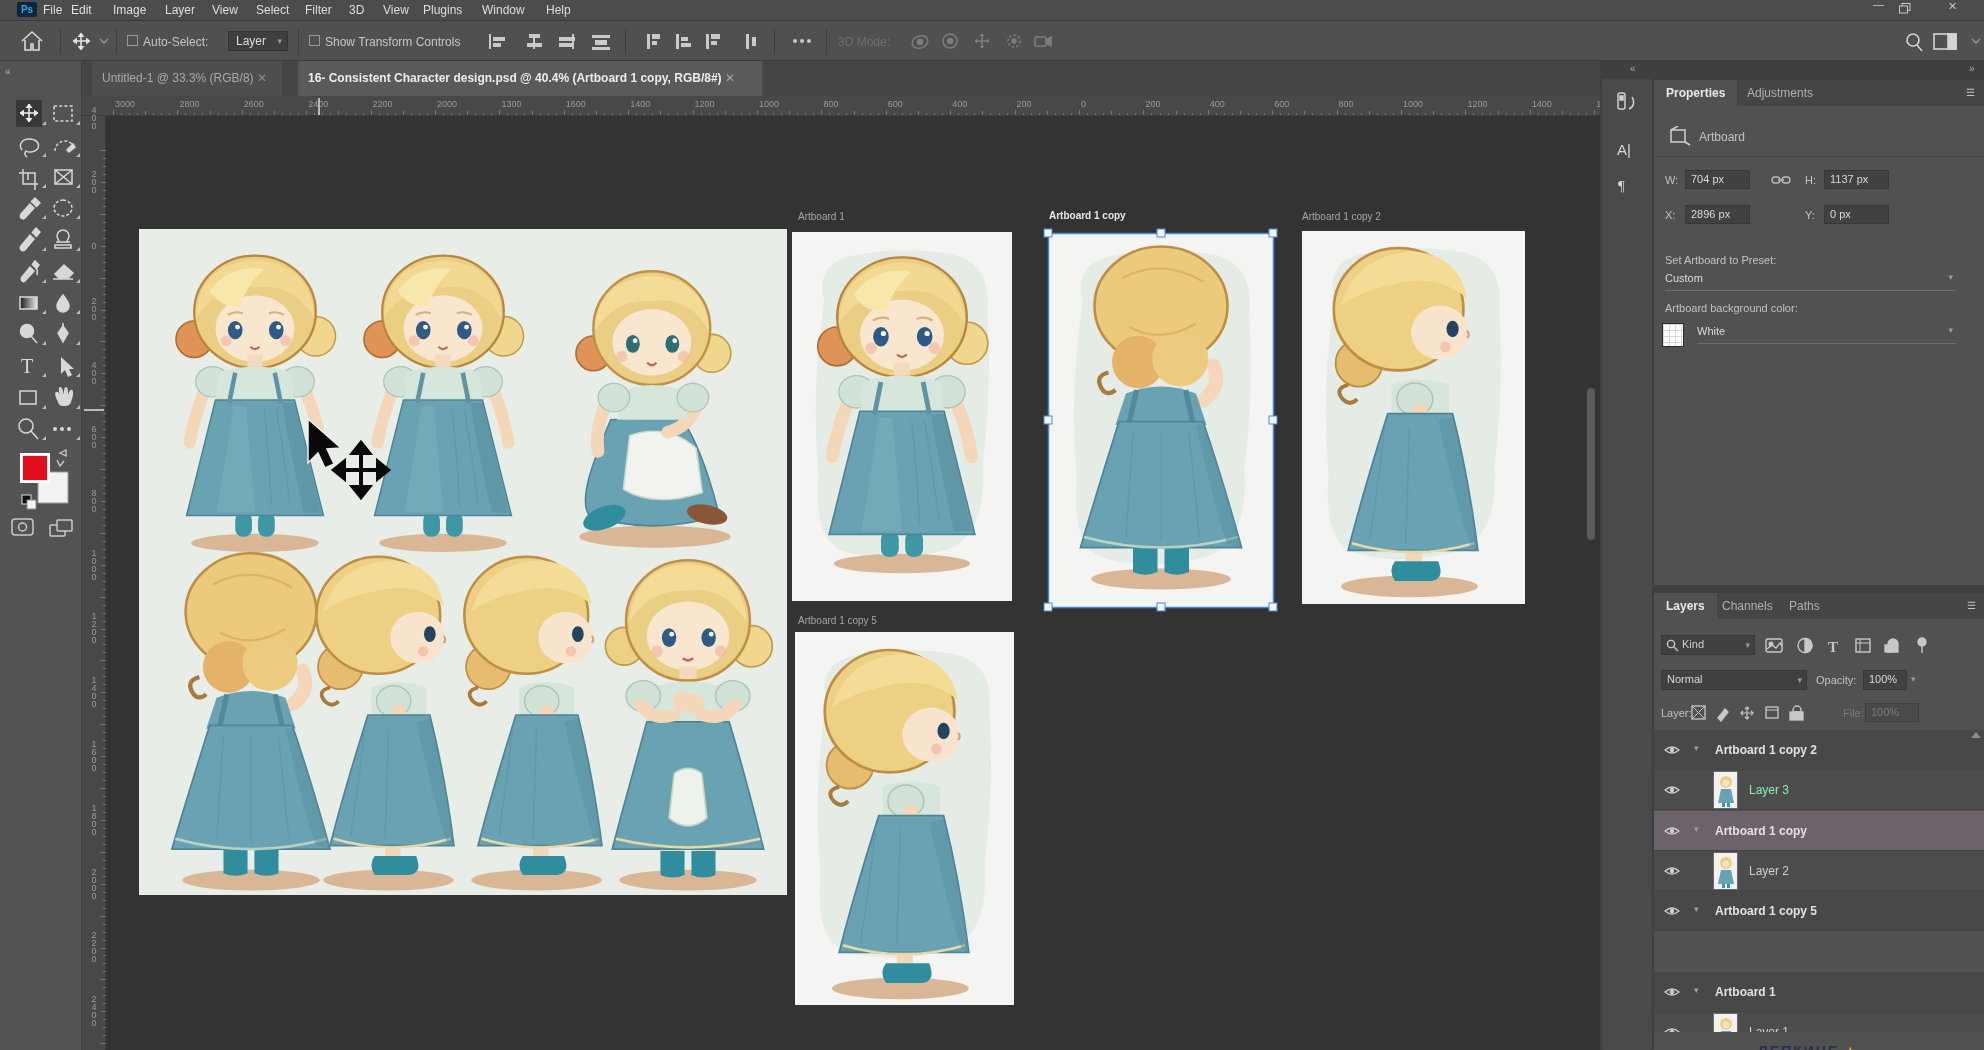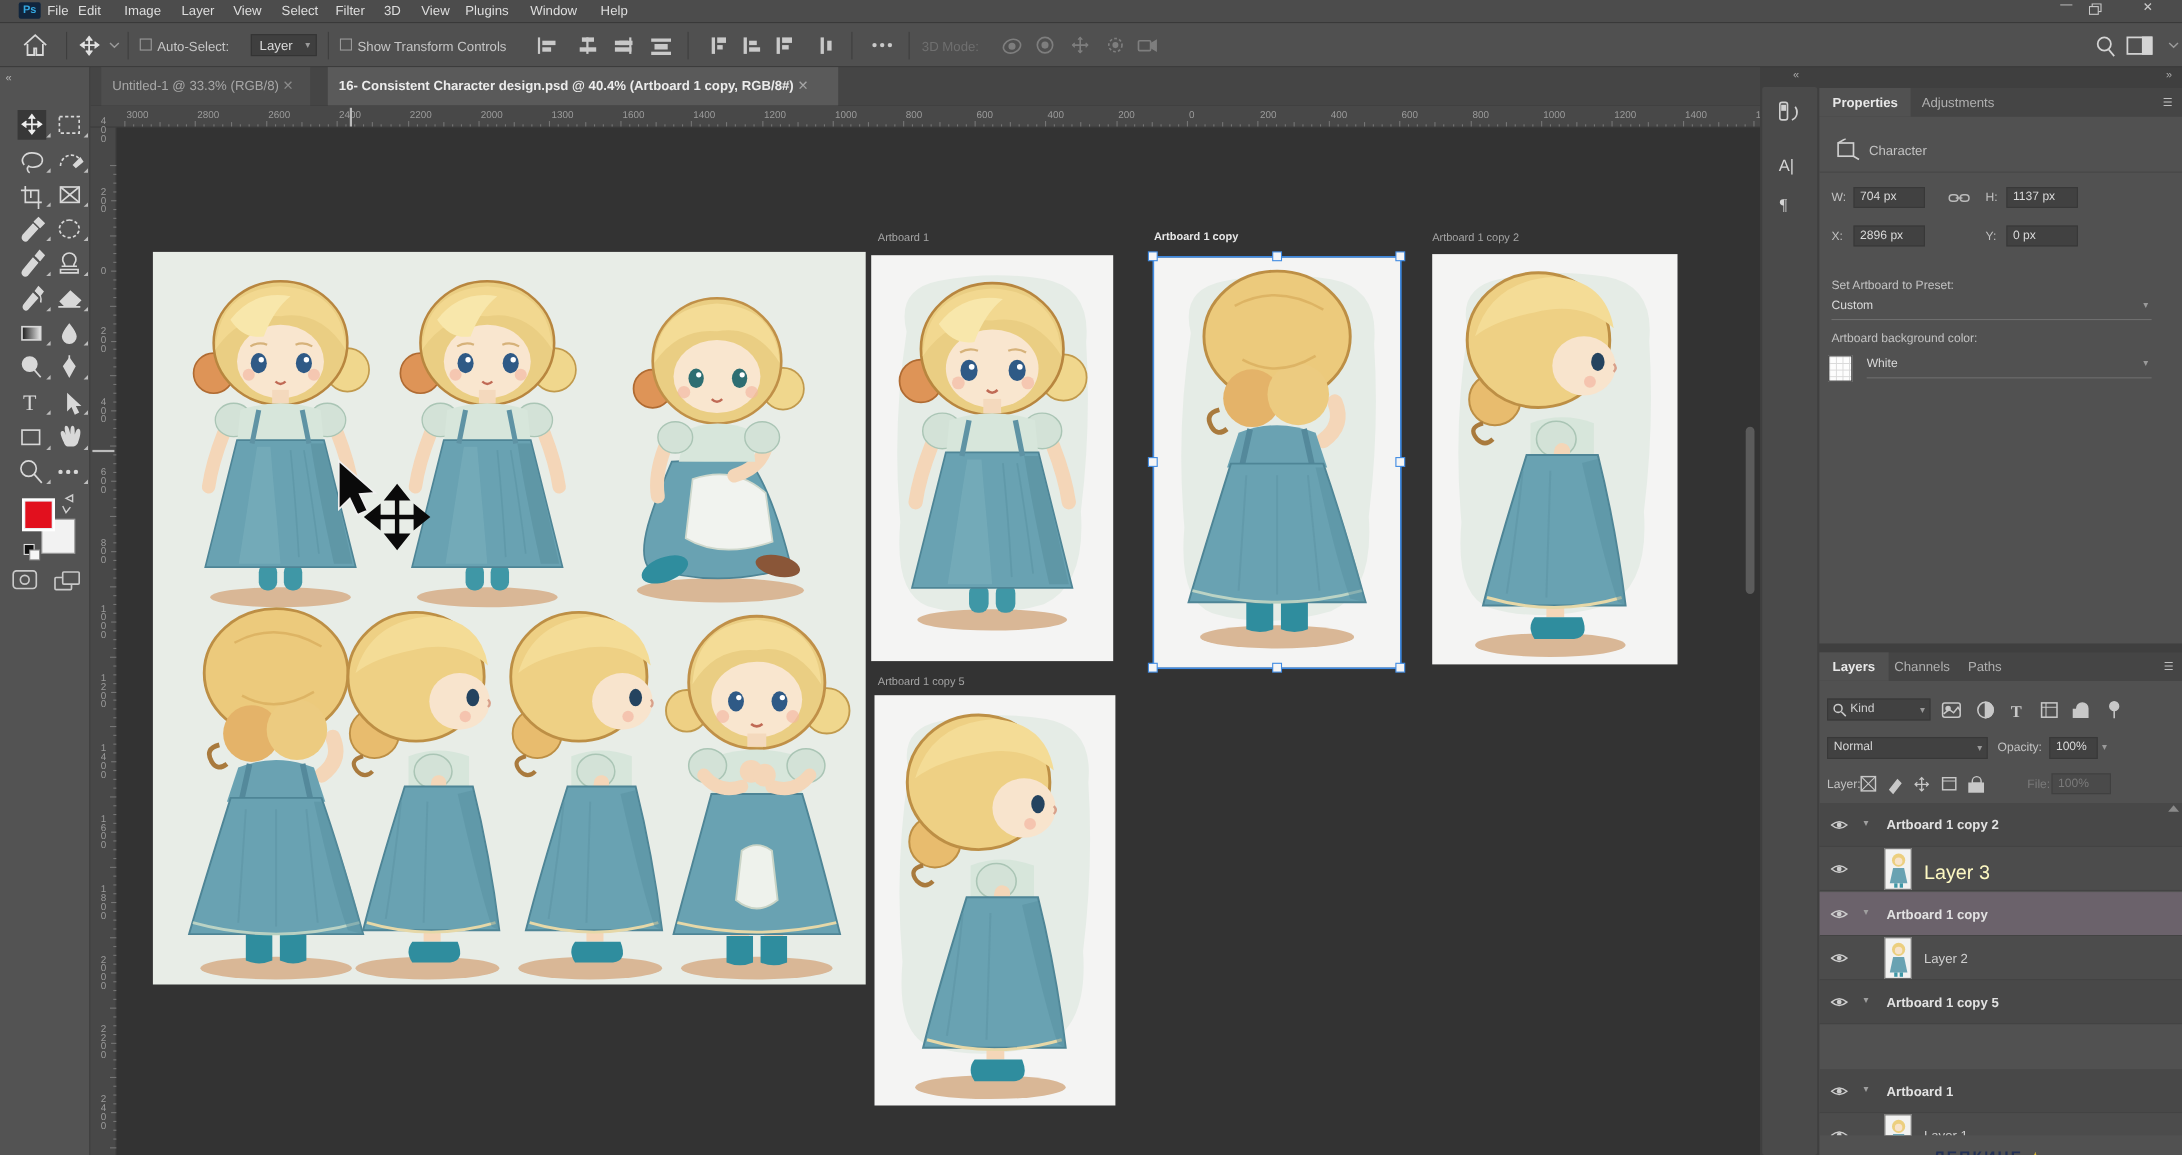--- a/index.html
+++ b/index.html
@@ -794,21 +794,21 @@
       <div class="ptabbar" style="top:1px">
         <div class="ptab" style="left:0;background:#515151;color:#e8e8e8;font-weight:bold">Properties</div>
         <div class="ptab" style="left:81px;color:#b0b0b0">Adjustments</div>
         <div style="position:absolute;right:8px;top:7px;color:#c0c0c0;font-size:10px;letter-spacing:1px">☰</div>
       </div>
       <div class="pbody" style="top:27px;height:479px">
         <svg width="24" height="20" style="position:absolute;left:14px;top:20px">
           <rect x="3" y="4" width="14" height="12" fill="none" stroke="#d0d0d0" stroke-width="1.5"></rect>
           <path d="M3 4 L10 0 M17 16 L22 19" stroke="#d0d0d0" stroke-width="1.5"></path>
         </svg>
-        <span class="flabel" style="left:45px;top:24px;font-size:12px">Character</span>
+        <span class="flabel" style="left:45px;top:24px;font-size:12px">Artboard</span>
         <div style="position:absolute;left:0;top:50px;width:330px;height:1px;background:#464646"></div>
         <span class="flabel" style="left:11px;top:68px">W:</span>
         <div class="fbox" style="left:31px;top:64px;width:65px;height:19px">704 px</div>
         <svg width="20" height="14" style="position:absolute;left:117px;top:67px">
             <g fill="none" stroke="#b9b9b9" stroke-width="1.4">
               <rect x="1" y="4" width="8" height="6" rx="3"></rect>
               <rect x="11" y="4" width="8" height="6" rx="3"></rect>
               <path d="M7 7h6"></path>
             </g>
           </svg>
@@ -896,21 +896,21 @@
                 <path d="M1 5 Q8 -1 15 5 Q8 11 1 5 Z" fill="none" stroke="#cdcdcd" stroke-width="1.3"></path>
                 <circle cx="8" cy="5" r="2.2" fill="#cdcdcd"></circle>
               </svg>
               <div style="position:absolute;left:59px;top:1px;width:25px;height:38px;background:#f2f2f1;border:1px solid #6a6a6a"><svg width="25" height="38">
                   <circle cx="12" cy="10" r="6" fill="#eccf7f"></circle>
                   <circle cx="12" cy="11" r="3.4" fill="#f7e3cb"></circle>
                   <path d="M7 17 L17 17 L20 31 L4 31 Z" fill="#69a2b2"></path>
                   <rect x="8" y="31" width="3" height="4" fill="#3f97a6"></rect>
                   <rect x="13" y="31" width="3" height="4" fill="#3f97a6"></rect>
                 </svg></div>
-              <span style="position:absolute;left:95px;top:13px;font-size:18px;color:#fef9c3">Layer 3</span>
+              <span style="position:absolute;left:95px;top:13px;font-size:12px;color:#86efac">Layer 3</span>
             </div>
             <div style="position:absolute;left:0;top:80.6px;width:330px;height:40px;background:#6b626b;border-bottom:1px solid #434343">
               <svg width="16" height="10" style="position:absolute;left:10px;top:15px">
                 <path d="M1 5 Q8 -1 15 5 Q8 11 1 5 Z" fill="none" stroke="#cdcdcd" stroke-width="1.3"></path>
                 <circle cx="8" cy="5" r="2.2" fill="#cdcdcd"></circle>
               </svg>
               <span style="position:absolute;left:40px;top:13px;color:#9f9f9f;font-size:9px">▾</span>
               <span style="position:absolute;left:61px;top:13px;font-weight:bold;font-size:12px;color:#e2e2e2">Artboard 1 copy</span>
             </div>
             <div style="position:absolute;left:0;top:120.89999999999999px;width:330px;height:40px;background:#4c4c4c;border-bottom:1px solid #434343">

